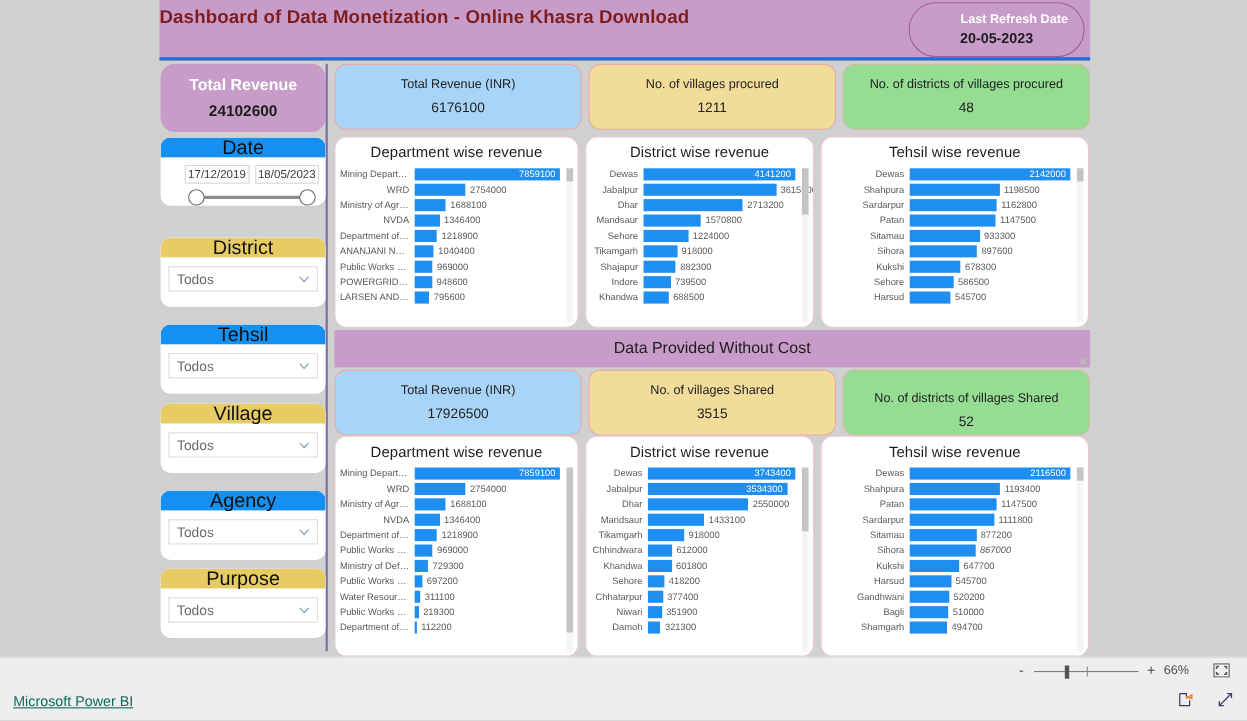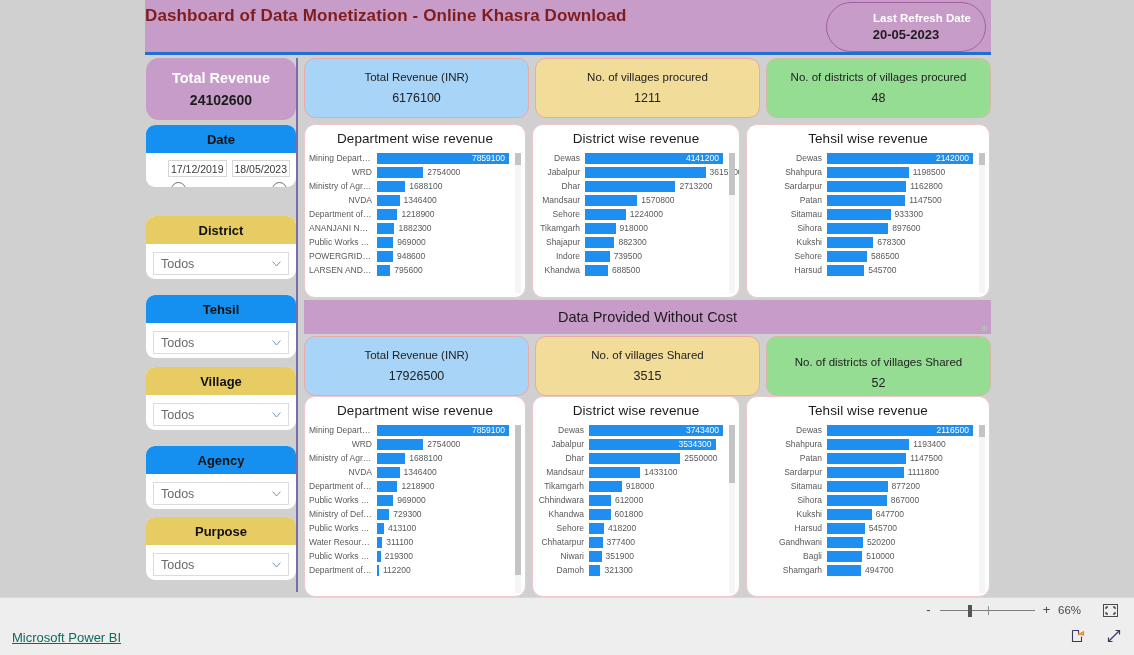--- a/index.html
+++ b/index.html
@@ -52,22 +52,22 @@
     position: absolute; left: 1px; top: 0; width: 150px; height: 62px;
     background: #c89cc8; border-radius: 13px;
     display: flex; flex-direction: column; align-items: center; justify-content: center;
     gap: 6px;
   }
   .kpi-total .t { font-size: 14.5px; font-weight: bold; color: #ffffff; }
   .kpi-total .v { font-size: 14px;   font-weight: bold; color: #1c1c1c; }
 
   .slicer { position: absolute; left: 1px; width: 150px; background: #ffffff; border-radius: 9px; overflow: hidden; }
   .slicer-head {
-    height: 28px; display: flex; align-items: center; justify-content: center;
-    font-size: 13px; font-weight: bold; color: #111111;
+    height: 18px; display: flex; align-items: center; justify-content: center;
+    font-size: 18px; font-weight: normal; color: #111111;
   }
   .head-blue   { background: #1590f0; }
   .head-yellow { background: #e7cb63; }
 
   .date-body { padding: 7px 6px 6px 22px; }
   .date-inputs { display: flex; gap: 5px; justify-content: center; }
   .date-box {
     width: 66px; height: 17px; border: 1px solid #d6d6d6; background: #fff;
     display: flex; align-items: center; justify-content: center;
     font-size: 10.5px; color: #3b3b3b;
@@ -336,21 +336,21 @@
               <div class="bar-lab" style="width: 68px;">Department of Foo...</div>
               <div class="bar-wrap">
                 <div class="bar" style="width: 15.51%; background: rgb(31, 142, 241);"></div>
                 <div class="bar-val" style="left: 15.51%;">1218900</div>
               </div>
             </div>
             <div class="bar-row">
               <div class="bar-lab" style="width: 68px;">ANANJANI NAGAR...</div>
               <div class="bar-wrap">
                 <div class="bar" style="width: 13.24%; background: rgb(31, 142, 241);"></div>
-                <div class="bar-val" style="left: 13.24%;">1882300</div>
+                <div class="bar-val" style="left: 13.24%;">1040400</div>
               </div>
             </div>
             <div class="bar-row">
               <div class="bar-lab" style="width: 68px;">Public Works Depa...</div>
               <div class="bar-wrap">
                 <div class="bar" style="width: 12.33%; background: rgb(31, 142, 241);"></div>
                 <div class="bar-val" style="left: 12.33%;">969000</div>
               </div>
             </div>
             <div class="bar-row">
@@ -586,21 +586,21 @@
               <div class="bar-lab" style="width: 68px;">Ministry of Defense</div>
               <div class="bar-wrap">
                 <div class="bar" style="width: 9.28%; background: rgb(31, 142, 241);"></div>
                 <div class="bar-val" style="left: 9.28%;">729300</div>
               </div>
             </div>
             <div class="bar-row">
               <div class="bar-lab" style="width: 68px;">Public Works Depar...</div>
               <div class="bar-wrap">
                 <div class="bar" style="width: 5.26%; background: rgb(31, 142, 241);"></div>
-                <div class="bar-val" style="left: 5.26%;">413100</div>
+                <div class="bar-val" style="left: 5.26%;">697200</div>
               </div>
             </div>
             <div class="bar-row">
               <div class="bar-lab" style="width: 68px;">Water Resource De...</div>
               <div class="bar-wrap">
                 <div class="bar" style="width: 3.96%; background: rgb(31, 142, 241);"></div>
                 <div class="bar-val" style="left: 3.96%;">311100</div>
               </div>
             </div>
             <div class="bar-row">
@@ -742,21 +742,21 @@
               <div class="bar-lab" style="width: 76px;">Sitamau</div>
               <div class="bar-wrap">
                 <div class="bar" style="width: 41.45%; background: rgb(31, 142, 241);"></div>
                 <div class="bar-val" style="left: 41.45%;">877200</div>
               </div>
             </div>
             <div class="bar-row">
               <div class="bar-lab" style="width: 76px;">Sihora</div>
               <div class="bar-wrap">
                 <div class="bar" style="width: 40.96%; background: rgb(31, 142, 241);"></div>
-                <div class="bar-val" style="left: 40.96%;">867000</div>
+                <div class="bar-val" style="left: 40.96%; font-style: italic;">867000</div>
               </div>
             </div>
             <div class="bar-row">
               <div class="bar-lab" style="width: 76px;">Kukshi</div>
               <div class="bar-wrap">
                 <div class="bar" style="width: 30.6%; background: rgb(31, 142, 241);"></div>
                 <div class="bar-val" style="left: 30.6%;">647700</div>
               </div>
             </div>
             <div class="bar-row">

